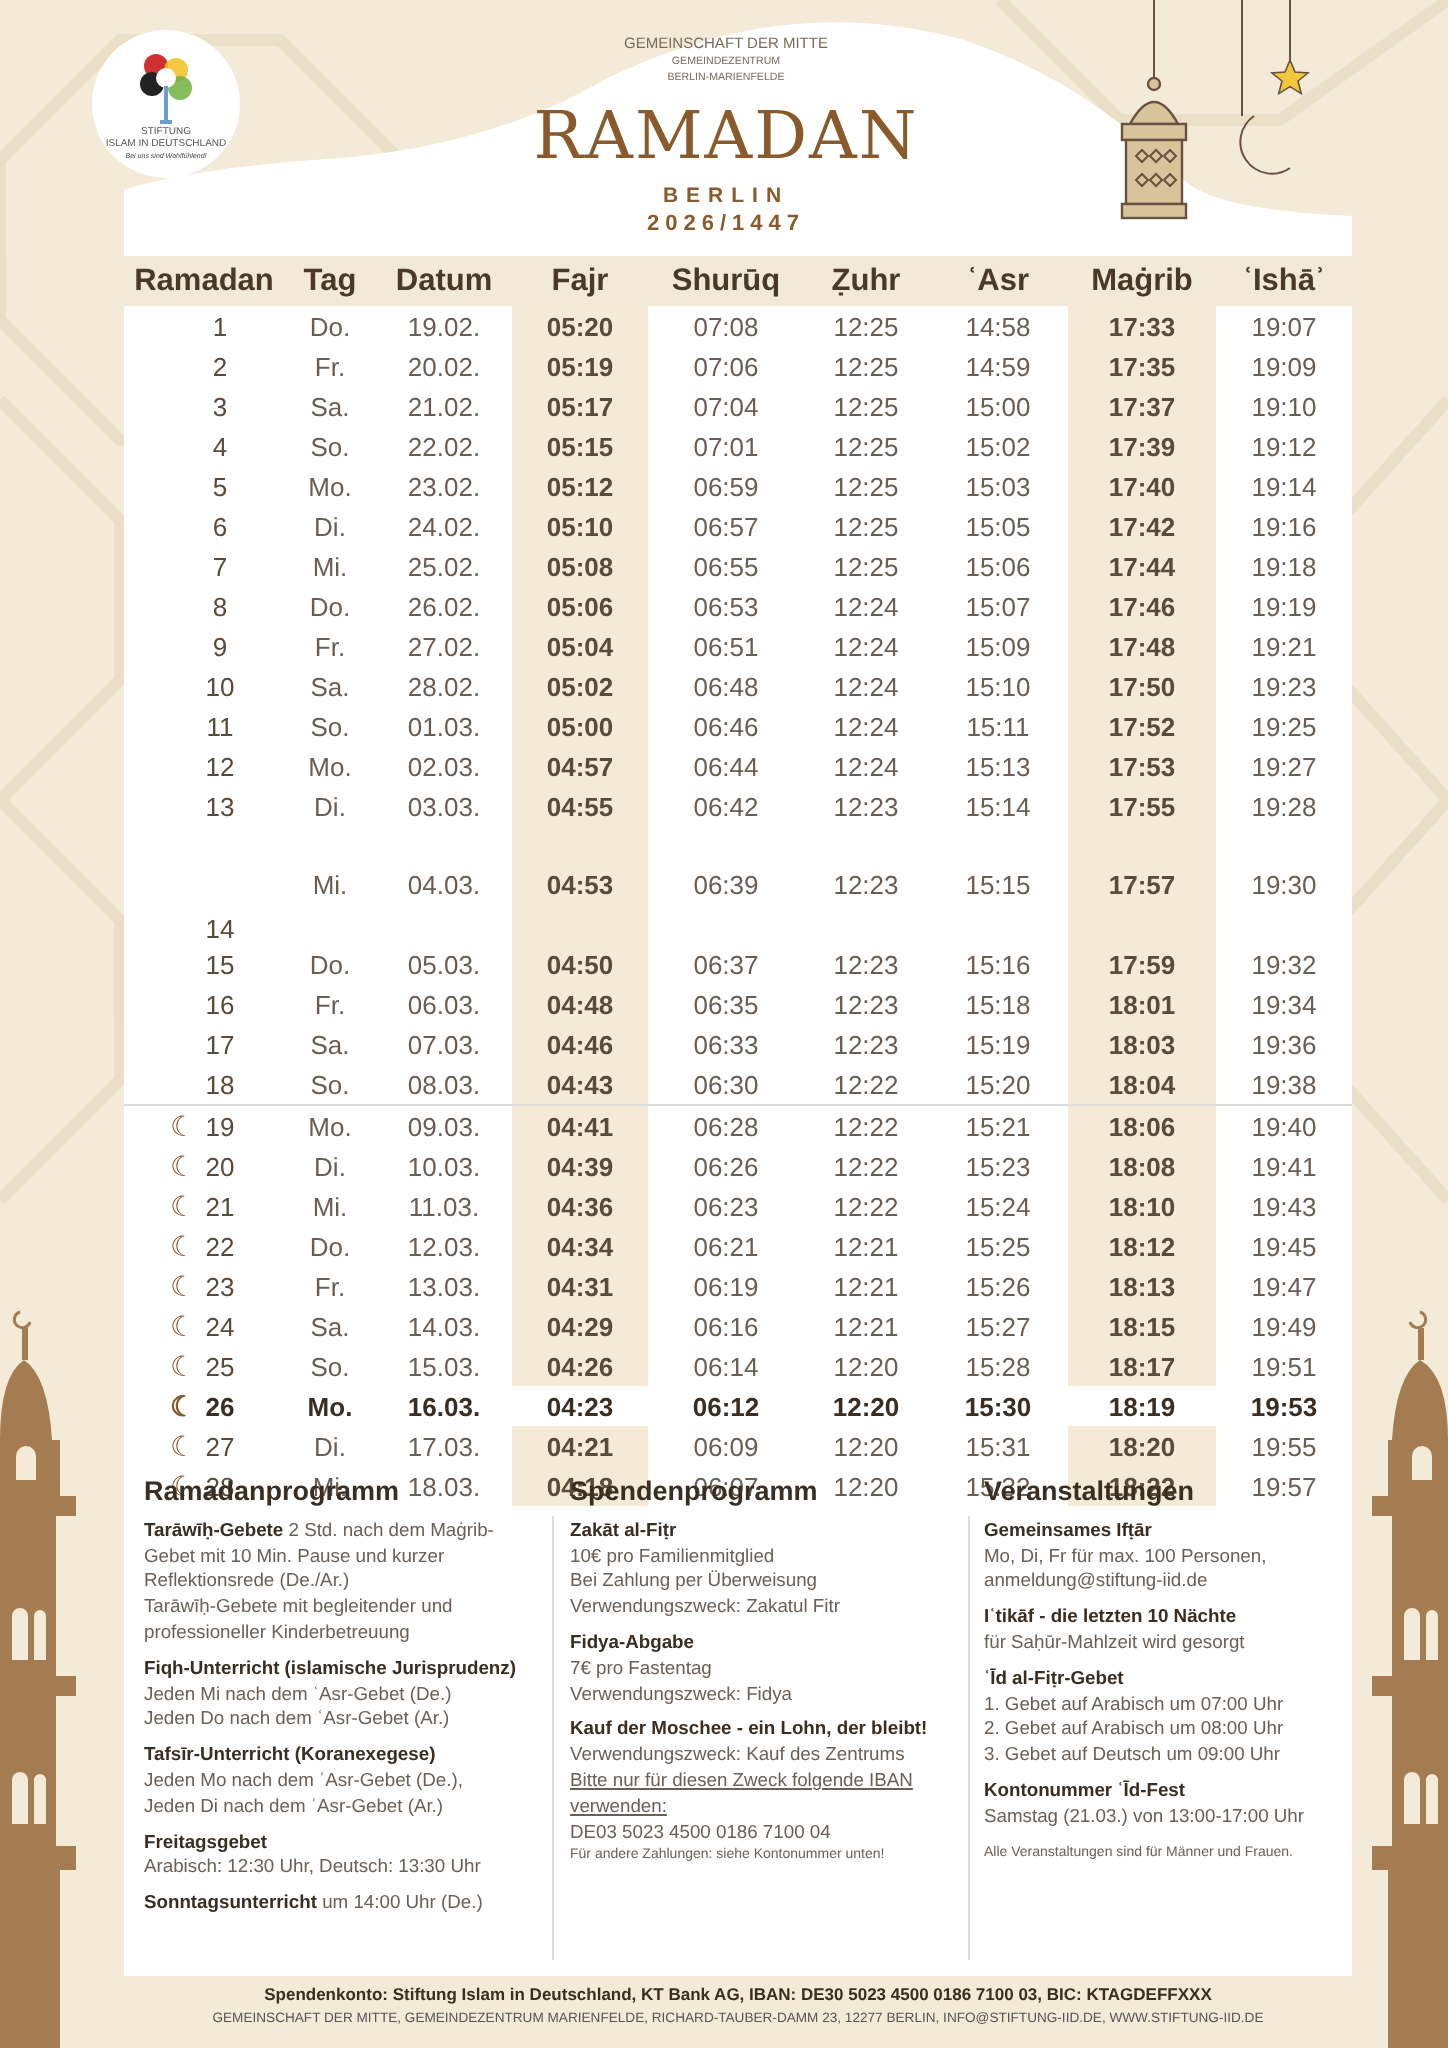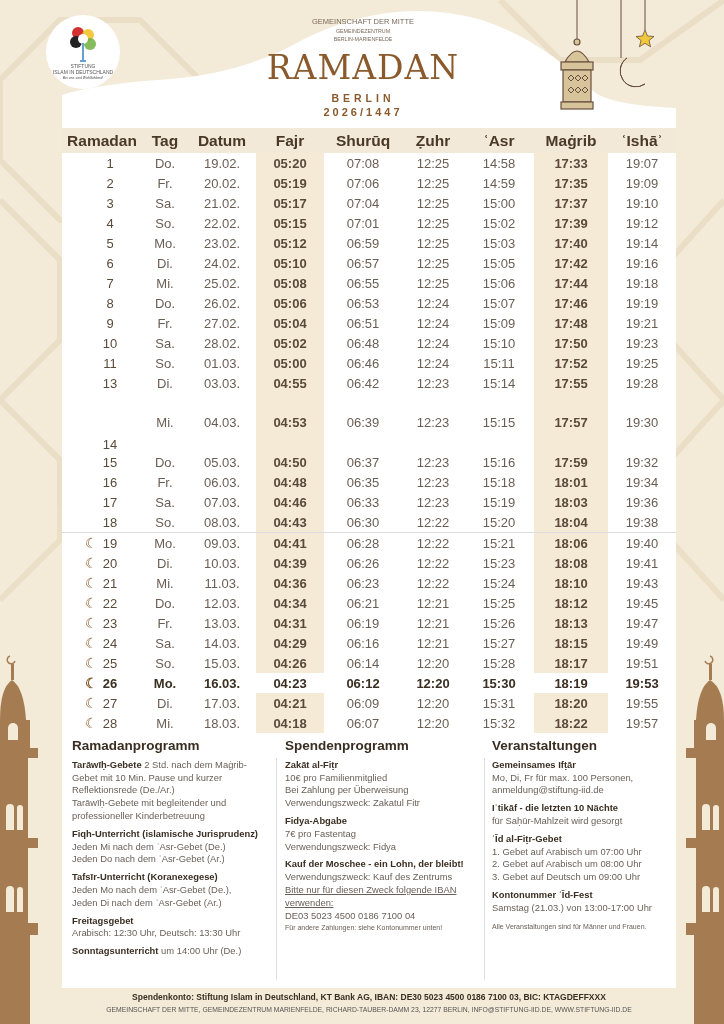--- a/index.html
+++ b/index.html
@@ -239,20 +239,31 @@
         <td class="c-tag">So.</td>
         <td class="c-datum">01.03.</td>
         <td class="c-fajr">05:00</td>
         <td class="c-shuruq">06:46</td>
         <td class="c-zuhr">12:24</td>
         <td class="c-asr">15:11</td>
         <td class="c-magrib">17:52</td>
         <td class="c-isha">19:25</td>
       </tr>
       <tr>
+        <td class="c-num"><span class="moon"></span><span style="display: inline-block; width: 18px;">12</span></td>
+        <td class="c-tag">Mo.</td>
+        <td class="c-datum">02.03.</td>
+        <td class="c-fajr">04:57</td>
+        <td class="c-shuruq">06:44</td>
+        <td class="c-zuhr">12:24</td>
+        <td class="c-asr">15:13</td>
+        <td class="c-magrib">17:53</td>
+        <td class="c-isha">19:27</td>
+      </tr>
+      <tr>
         <td class="c-num"><span class="moon"></span><span style="display: inline-block; width: 18px;">13</span></td>
         <td class="c-tag">Di.</td>
         <td class="c-datum">03.03.</td>
         <td class="c-fajr">04:55</td>
         <td class="c-shuruq">06:42</td>
         <td class="c-zuhr">12:23</td>
         <td class="c-asr">15:14</td>
         <td class="c-magrib">17:55</td>
         <td class="c-isha">19:28</td>
       </tr>

